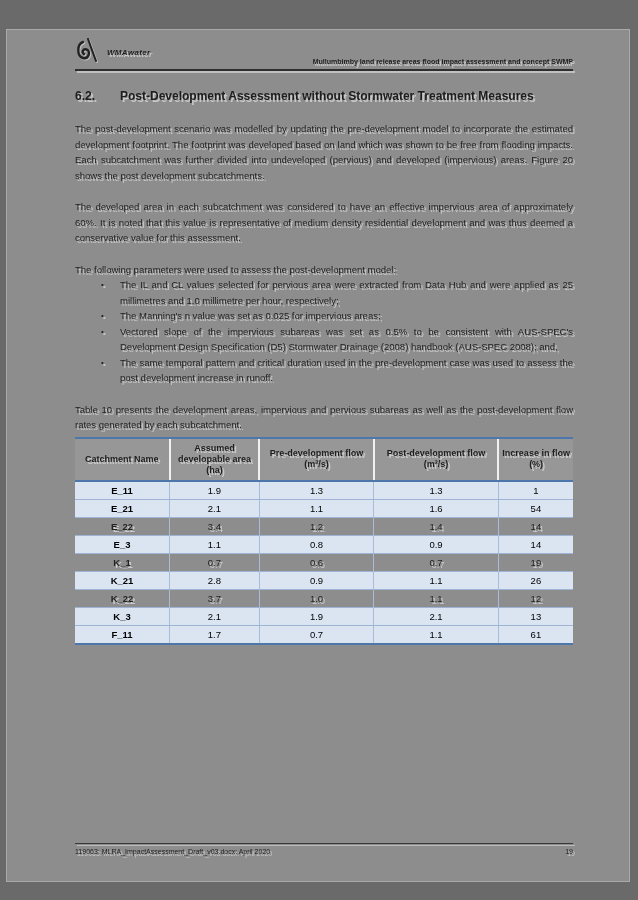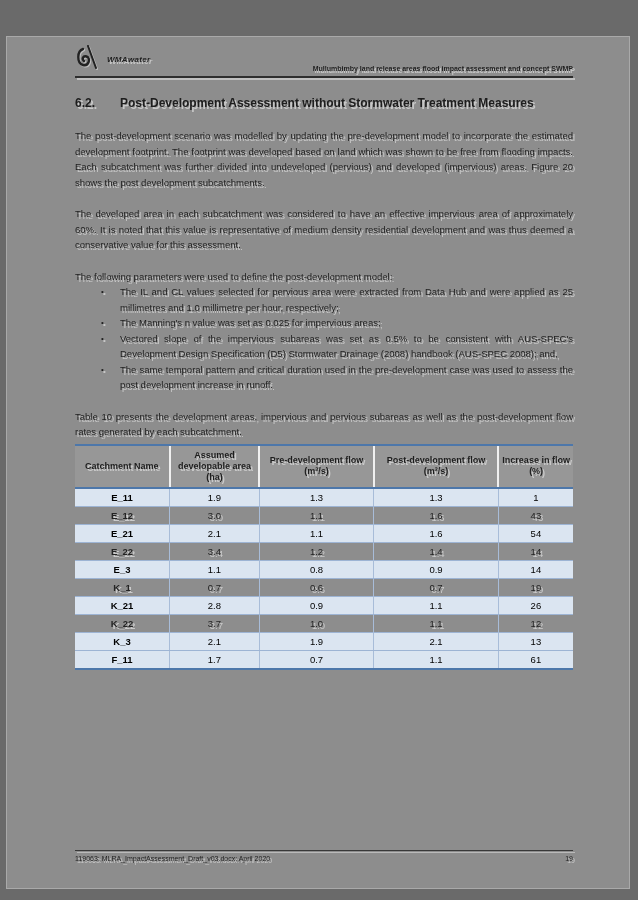--- a/index.html
+++ b/index.html
@@ -4,21 +4,21 @@
 <style>
   html,body{margin:0;padding:0;}
   body{
     width:638px;height:900px;
     background:#6a6a6a;
     font-family:"Liberation Sans","DejaVu Sans",sans-serif;
     overflow:hidden;
     position:relative;
   }
   .page{
-    position:absolute;left:6px;top:36px;
+    position:absolute;left:6px;top:29px;
     width:624px;height:853px;
     background:#8d8d8d;
     border:1px solid #a9a9a9;
     box-sizing:border-box;
     padding:0 56px 0 68px;
   }
   
   .ghost{
     color:#1e1e1e;
     text-shadow:2px 2px 0 rgba(255,255,255,0.52);
@@ -129,21 +129,21 @@
 
   <div class="section-heading">
     <span class="sec-num ghost">6.2.</span>
     <span class="sec-title ghost">Post-Development Assessment without Stormwater Treatment Measures</span>
   </div>
 
   <div class="para ghost">The post-development scenario was modelled by updating the pre-development model to incorporate the estimated development footprint. The footprint was developed based on land which was shown to be free from flooding impacts. Each subcatchment was further divided into undeveloped (pervious) and developed (impervious) areas. Figure 20 shows the post development subcatchments.</div>
 
   <div class="para ghost">The developed area in each subcatchment was considered to have an effective impervious area of approximately 60%. It is noted that this value is representative of medium density residential development and was thus deemed a conservative value for this assessment.</div>
 
-  <div class="intro ghost">The following parameters were used to define the post-development model:</div>
+  <div class="intro ghost">The following parameters were used to assess the post-development model:</div>
 
   <ul class="blist">
       <li class="ghost"><span class="marker">•</span><span>The IL and CL values selected for pervious area were extracted from Data Hub and were applied as 25 millimetres and 1.0 millimetre per hour, respectively;</span></li>
       <li class="ghost"><span class="marker">•</span><span>The Manning's n value was set as 0.025 for impervious areas;</span></li>
       <li class="ghost"><span class="marker">•</span><span>Vectored slope of the impervious subareas was set as 0.5% to be consistent with AUS-SPEC's Development Design Specification (D5) Stormwater Drainage (2008) handbook (AUS-SPEC 2008); and,</span></li>
       <li class="ghost"><span class="marker">•</span><span>The same temporal pattern and critical duration used in the pre-development case was used to assess the post development increase in runoff.</span></li>
     </ul>
 
   <div class="para ghost">Table 10 presents the development areas, impervious and pervious subareas as well as the post-development flow rates generated by each subcatchment.</div>
 
@@ -166,27 +166,20 @@
         </tr>
     </thead>
     <tbody>
         <tr class="band-blue">
           <td>E_11</td>
           <td>1.9</td>
           <td>1.3</td>
           <td>1.3</td>
           <td>1</td>
         </tr>
-        <tr class="band-gray">
-          <td>E_12</td>
-          <td>3.0</td>
-          <td>1.1</td>
-          <td>1.6</td>
-          <td>43</td>
-        </tr>
         <tr class="band-blue">
           <td>E_21</td>
           <td>2.1</td>
           <td>1.1</td>
           <td>1.6</td>
           <td>54</td>
         </tr>
         <tr class="band-gray">
           <td>E_22</td>
           <td>3.4</td>

